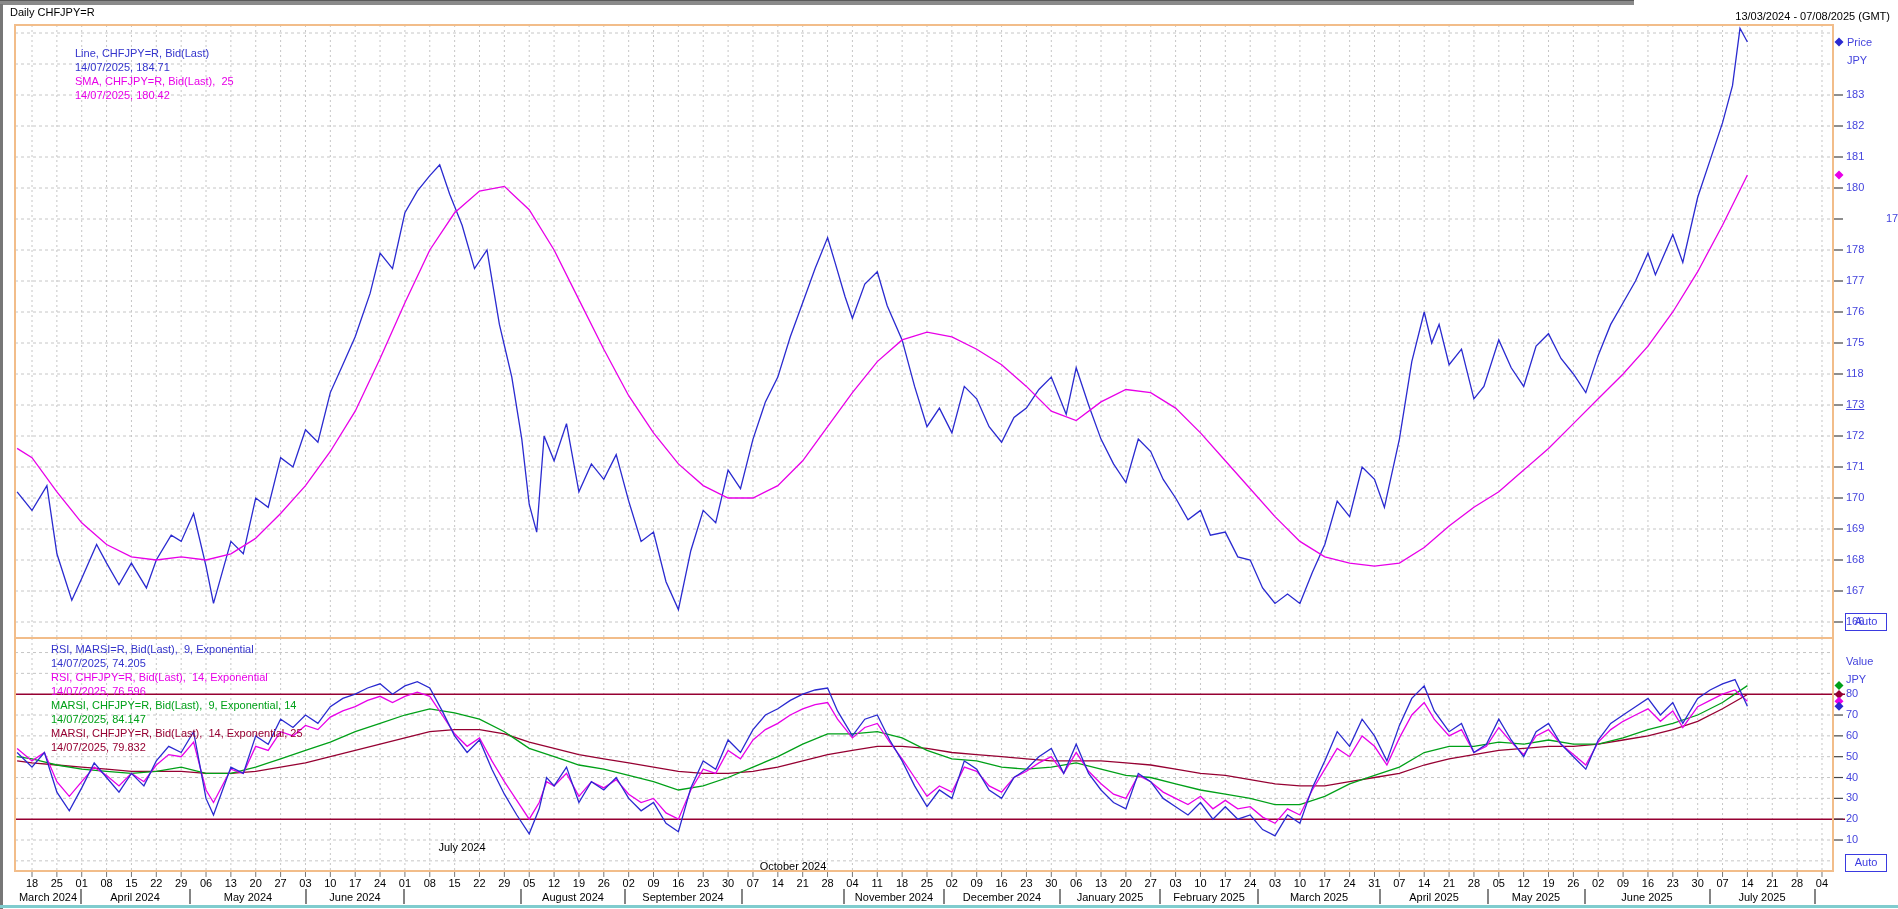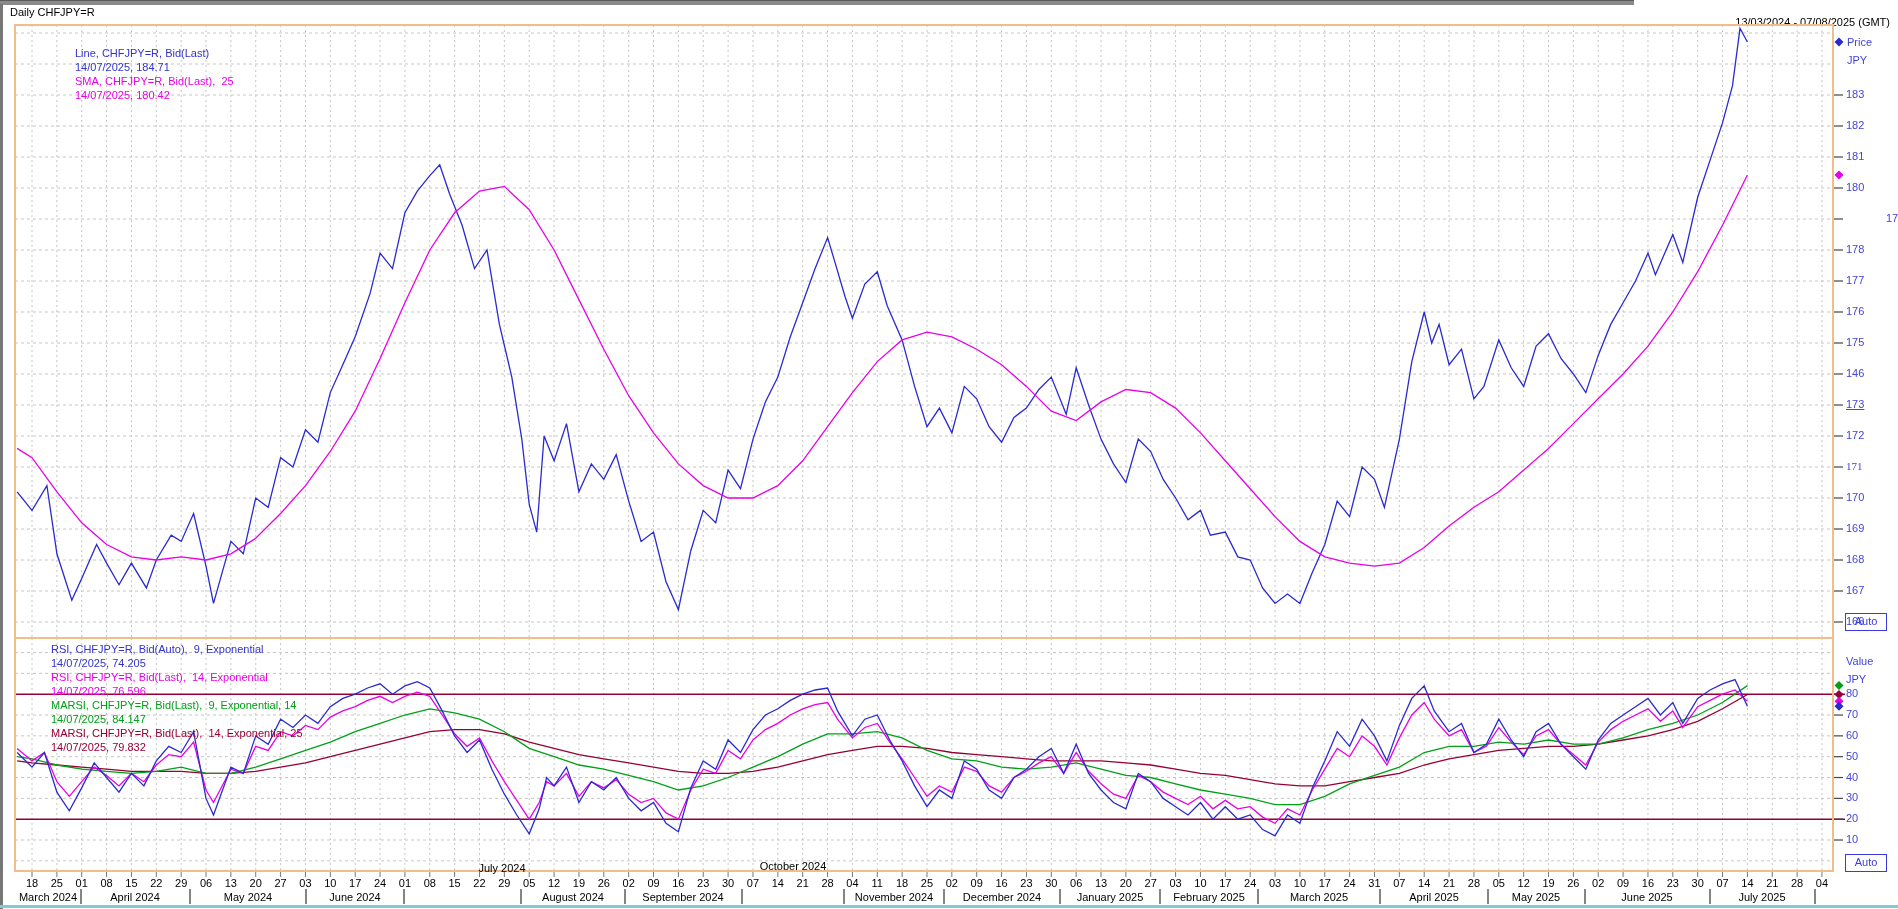--- a/index.html
+++ b/index.html
@@ -3,21 +3,21 @@
 <meta charset="utf-8">
 <style>
   html,body{margin:0;padding:0;background:#fff;}
   #screen{position:relative;width:1898px;height:909px;background:#ffffff;overflow:hidden;
           font-family:"Liberation Sans",sans-serif;font-size:11px;color:#111;}
   .lbl{position:absolute;white-space:pre;line-height:13px;}
   #top-strip{position:absolute;left:0;top:0;width:1634px;height:4px;background:#8a8a8a;border-top:1px solid #5a5a5a;}
   #left-strip{position:absolute;left:0;top:4px;width:3px;height:905px;background:#777;}
   #bottom-strip{position:absolute;left:0;top:905px;width:1898px;height:3px;background:#7fccce;}
   #chart-title{left:10px;top:6px;color:#000;}
-  #date-range{top:16px;right:8px;text-align:center;color:#000;position:absolute;white-space:pre;}
+  #date-range{top:10px;right:8px;text-align:center;color:#000;position:absolute;white-space:pre;}
   .legend-line{cursor:default;}
   .auto-btn{position:absolute;width:40px;height:16px;border:1px solid #3a3ae0;color:#3a3ae0;
             text-align:center;line-height:15px;background:#fff;cursor:pointer;}
   .tick-label{color:#4444dd;}
   .day-label{transform:translateX(-50%);color:#000;}
   .month-label{transform:translateX(-50%);color:#000;}
   svg{position:absolute;left:0;top:0;}
 </style>
 </head>
 <body>
@@ -352,21 +352,21 @@
       <line x1="1815" y1="889" x2="1815" y2="904" stroke="#333" stroke-width="1.2"></line>
       <rect x="15" y="25" width="1818" height="613" fill="transparent"></rect>
       <rect x="15" y="638" width="1818" height="233" fill="transparent"></rect>
     </svg>
 
   <div class="lbl legend-line" style="left:75px;top:47px;color:#3333cc">Line, CHFJPY=R, Bid(Last)</div>
   <div class="lbl legend-line" style="left:75px;top:61px;color:#3333cc">14/07/2025, 184.71</div>
   <div class="lbl legend-line" style="left:75px;top:75px;color:#e800e8">SMA, CHFJPY=R, Bid(Last),  25</div>
   <div class="lbl legend-line" style="left:75px;top:89px;color:#e800e8">14/07/2025, 180.42</div>
 
-  <div class="lbl legend-line" style="left:51px;top:643px;color:#3333cc">RSI, CHFJPY=R, Bid(Auto),  9, Exponential</div>
+  <div class="lbl legend-line" style="left:51px;top:643px;color:#3333cc">RSI, MARSI=R, Bid(Last),  9, Exponential</div>
   <div class="lbl legend-line" style="left:51px;top:657px;color:#3333cc">14/07/2025, 74.205</div>
   <div class="lbl legend-line" style="left:51px;top:671px;color:#e800e8">RSI, CHFJPY=R, Bid(Last),  14, Exponential</div>
   <div class="lbl legend-line" style="left:51px;top:685px;color:#e800e8">14/07/2025, 76.596</div>
   <div class="lbl legend-line" style="left:51px;top:699px;color:#00a018">MARSI, CHFJPY=R, Bid(Last),  9, Exponential, 14</div>
   <div class="lbl legend-line" style="left:51px;top:713px;color:#00a018">14/07/2025, 84.147</div>
   <div class="lbl legend-line" style="left:51px;top:727px;color:#960032">MARSI, CHFJPY=R, Bid(Last),  14, Exponential, 25</div>
   <div class="lbl legend-line" style="left:51px;top:741px;color:#960032">14/07/2025, 79.832</div>
 
   <div class="lbl tick-label" style="left:1847px;top:36px">Price</div>
   <div class="lbl tick-label" style="left:1847px;top:54px">JPY</div>
@@ -379,24 +379,24 @@
   <div id="gen-labels">
       <div class="lbl tick-label" style="left: 1846px; top: 88px;">183</div>
       <div class="lbl tick-label" style="left: 1846px; top: 119px;">182</div>
       <div class="lbl tick-label" style="left: 1846px; top: 150px;">181</div>
       <div class="lbl tick-label" style="left: 1846px; top: 181px;">180</div>
       <div class="lbl tick-label" style="left: 1846px; top: 212px; margin-left: 40px;">179</div>
       <div class="lbl tick-label" style="left: 1846px; top: 243px;">178</div>
       <div class="lbl tick-label" style="left: 1846px; top: 274px;">177</div>
       <div class="lbl tick-label" style="left: 1846px; top: 305px;">176</div>
       <div class="lbl tick-label" style="left: 1846px; top: 336px;">175</div>
-      <div class="lbl tick-label" style="left: 1846px; top: 367px;">146</div>
+      <div class="lbl tick-label" style="left: 1846px; top: 367px;">118</div>
       <div class="lbl tick-label" style="left: 1846px; top: 398px; text-decoration: underline;">173</div>
       <div class="lbl tick-label" style="left: 1846px; top: 429px;">172</div>
-      <div class="lbl tick-label" style="left: 1846px; top: 460px; font-family: Liberation Serif, serif;">171</div>
+      <div class="lbl tick-label" style="left: 1846px; top: 460px;">171</div>
       <div class="lbl tick-label" style="left: 1846px; top: 491px;">170</div>
       <div class="lbl tick-label" style="left: 1846px; top: 522px;">169</div>
       <div class="lbl tick-label" style="left: 1846px; top: 553px;">168</div>
       <div class="lbl tick-label" style="left: 1846px; top: 584px;">167</div>
       <div class="lbl tick-label" style="left: 1846px; top: 615px;">166</div>
       <div class="lbl tick-label" style="left: 1846px; top: 687.2px;">80</div>
       <div class="lbl tick-label" style="left: 1846px; top: 708.03px;">70</div>
       <div class="lbl tick-label" style="left: 1846px; top: 728.86px;">60</div>
       <div class="lbl tick-label" style="left: 1846px; top: 749.69px;">50</div>
       <div class="lbl tick-label" style="left: 1846px; top: 770.52px;">40</div>
@@ -473,21 +473,21 @@
       <div class="lbl day-label" style="left: 1697.69px; top: 877px;">30</div>
       <div class="lbl day-label" style="left: 1722.55px; top: 877px;">07</div>
       <div class="lbl day-label" style="left: 1747.41px; top: 877px;">14</div>
       <div class="lbl day-label" style="left: 1772.27px; top: 877px;">21</div>
       <div class="lbl day-label" style="left: 1797.13px; top: 877px;">28</div>
       <div class="lbl day-label" style="left: 1821.99px; top: 877px;">04</div>
       <div class="lbl month-label" style="left: 48px; top: 891px;">March 2024</div>
       <div class="lbl month-label" style="left: 135px; top: 891px;">April 2024</div>
       <div class="lbl month-label" style="left: 248px; top: 891px;">May 2024</div>
       <div class="lbl month-label" style="left: 355px; top: 891px;">June 2024</div>
-      <div class="lbl month-label" style="left: 462px; top: 862px; margin-left: 40px;">July 2024</div>
+      <div class="lbl month-label" style="left: 462px; top: 841px;">July 2024</div>
       <div class="lbl month-label" style="left: 573px; top: 891px;">August 2024</div>
       <div class="lbl month-label" style="left: 683px; top: 891px;">September 2024</div>
       <div class="lbl month-label" style="left: 793px; top: 860px;">October 2024</div>
       <div class="lbl month-label" style="left: 894px; top: 891px;">November 2024</div>
       <div class="lbl month-label" style="left: 1002px; top: 891px;">December 2024</div>
       <div class="lbl month-label" style="left: 1110px; top: 891px;">January 2025</div>
       <div class="lbl month-label" style="left: 1209px; top: 891px;">February 2025</div>
       <div class="lbl month-label" style="left: 1319px; top: 891px;">March 2025</div>
       <div class="lbl month-label" style="left: 1434px; top: 891px;">April 2025</div>
       <div class="lbl month-label" style="left: 1536px; top: 891px;">May 2025</div>

